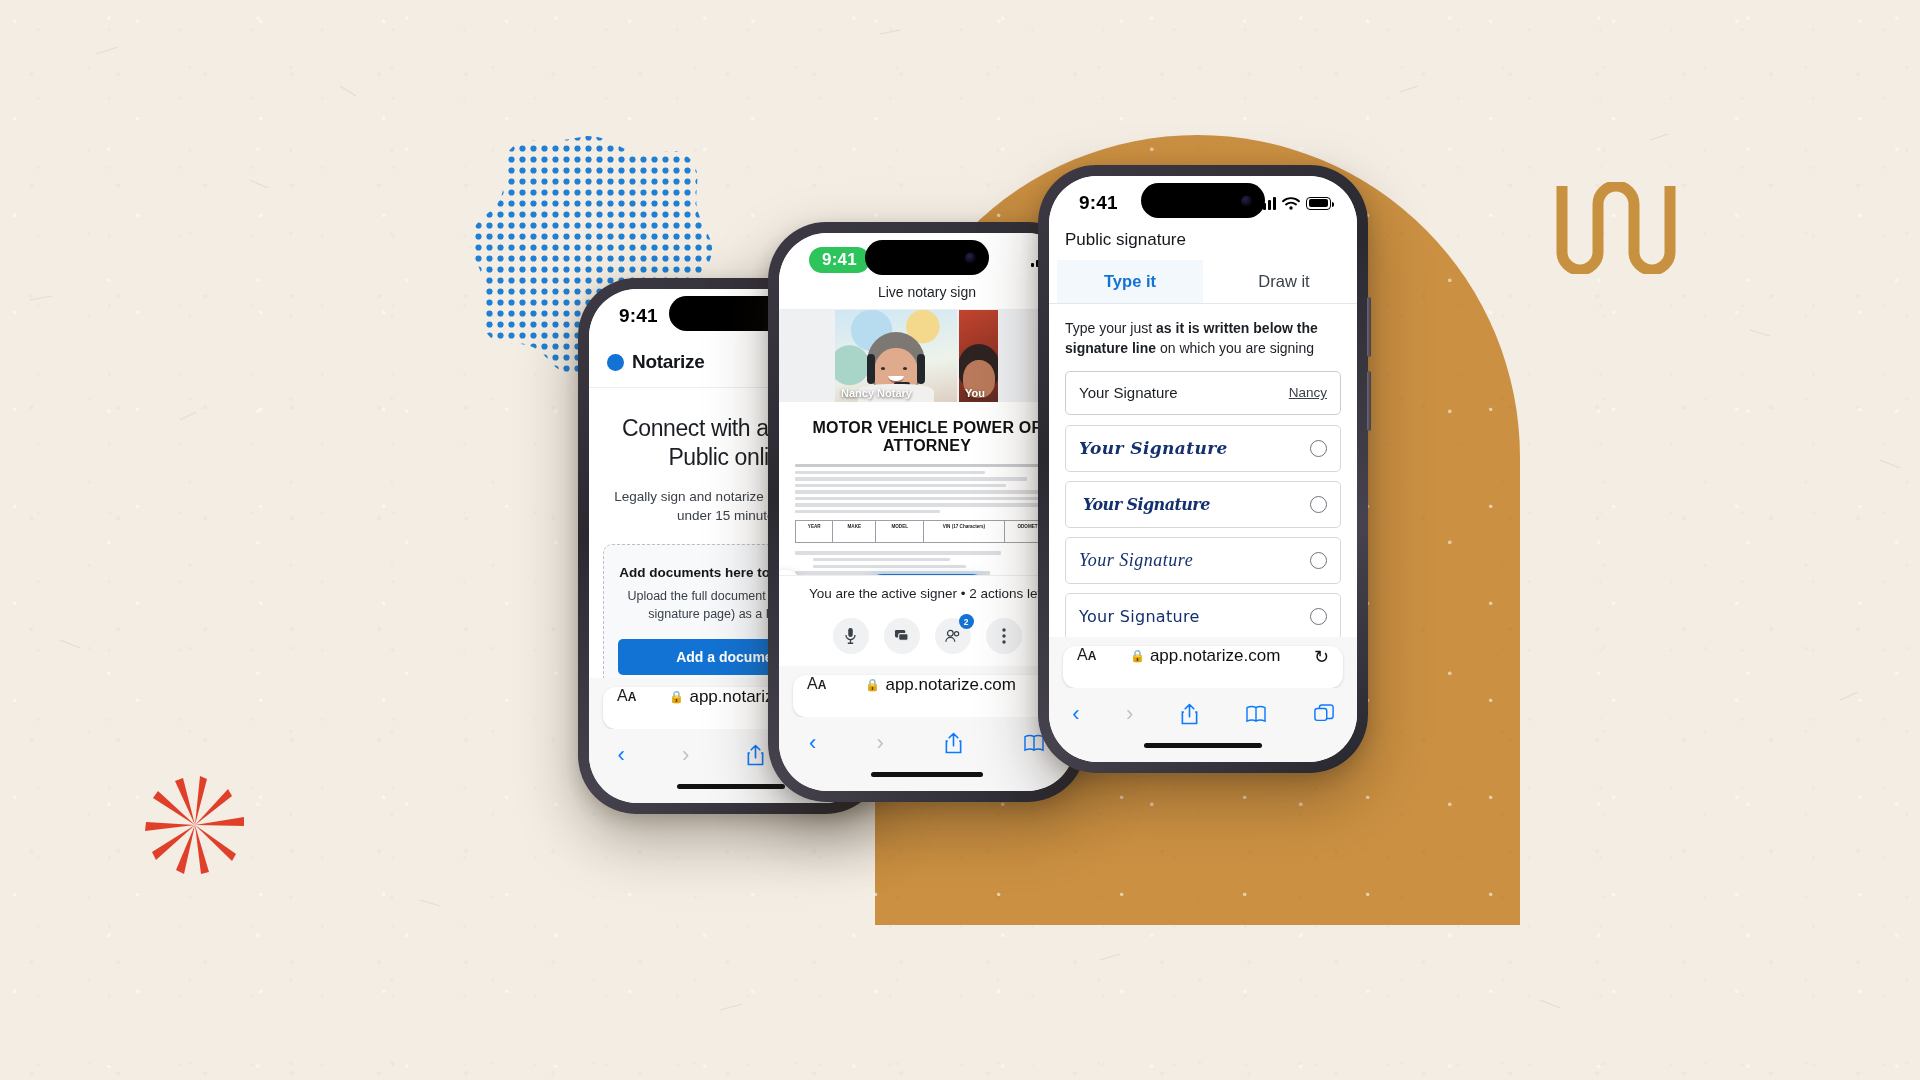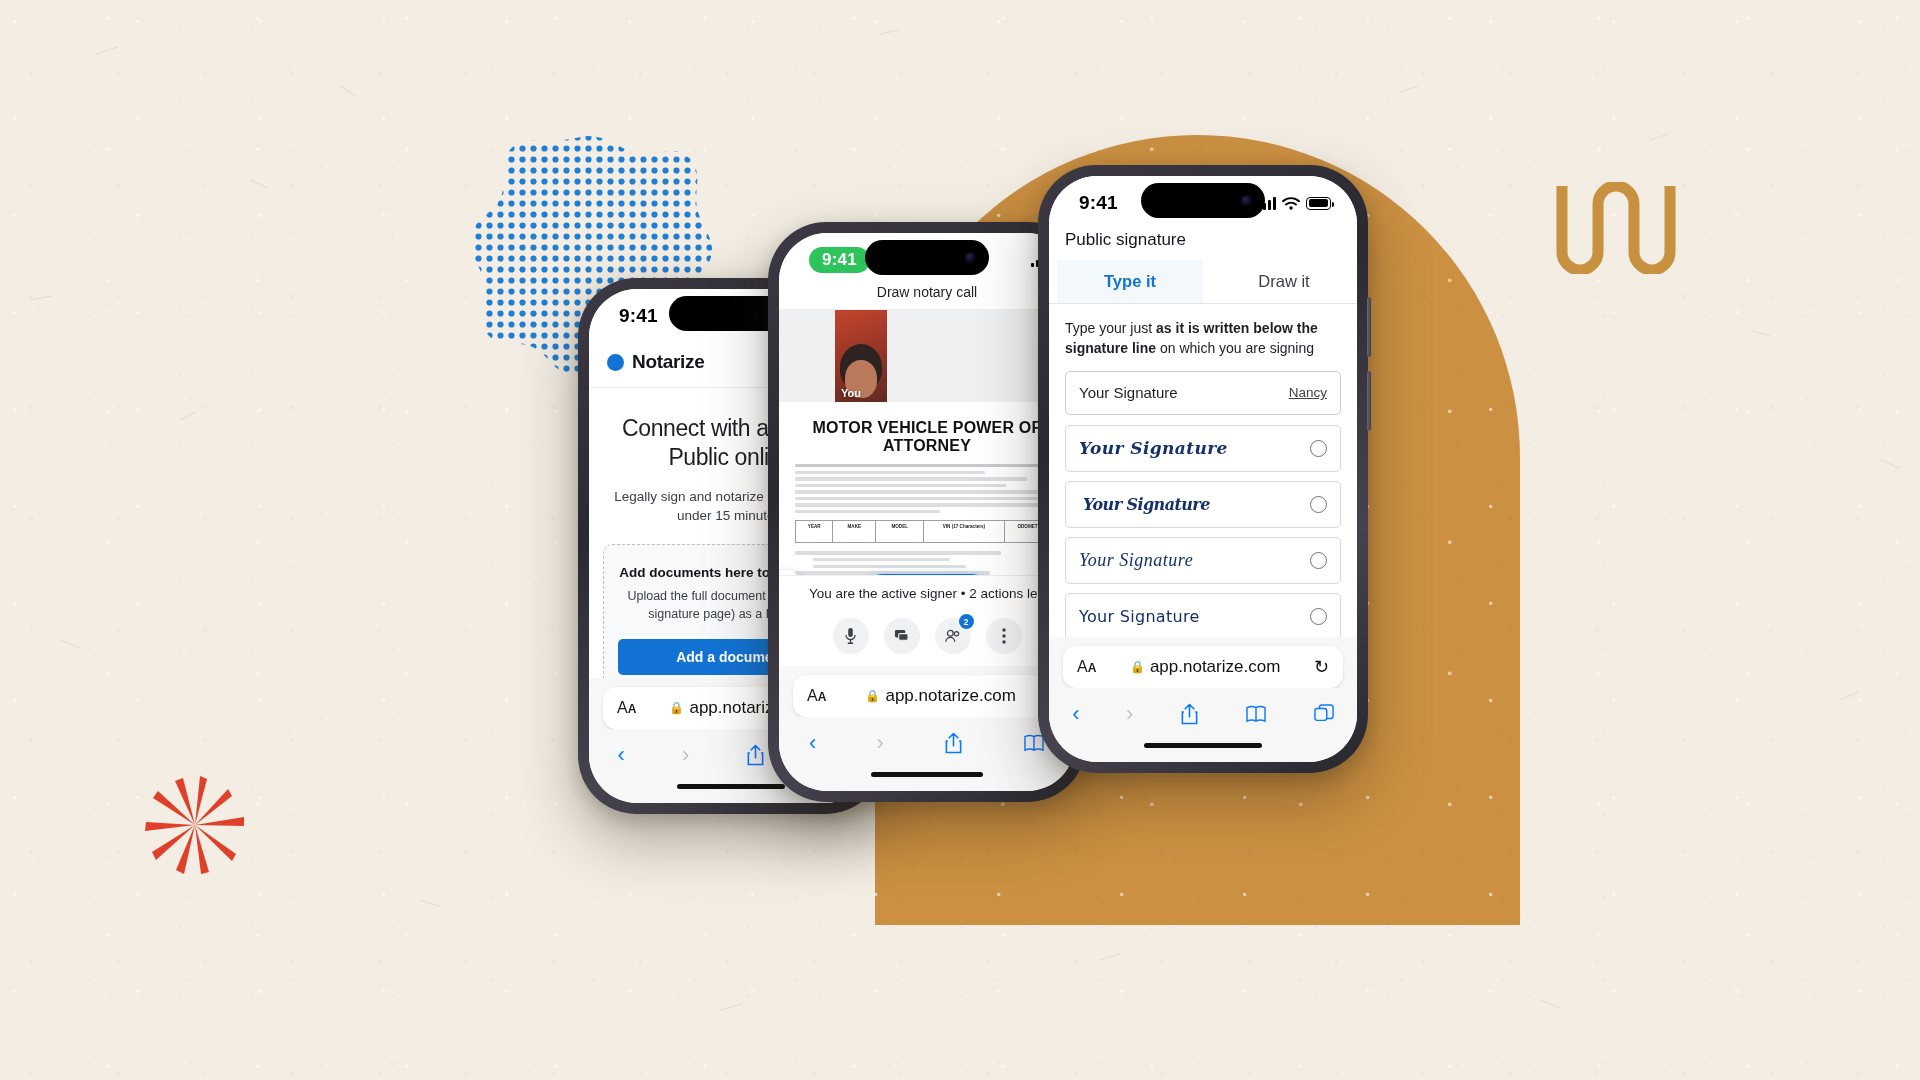--- a/index.html
+++ b/index.html
@@ -95,21 +95,21 @@
   }
   .battery::after{content:"";position:absolute;right:-4px;top:4px;width:2px;height:5px;background:#000;border-radius:0 2px 2px 0;}
   .battery i{display:block;width:100%;height:100%;background:#000;border-radius:2px;}
 
   
   .browser-bar {
     background:#f7f7f8; padding:9px 14px 0; flex:0 0 auto;
   }
   .url-pill {
     background:#fff; border-radius:13px; height:42px; display:flex;
-    align-items:center; padding:0 14px; gap:8px;
+    align-items:flex-start; padding:0 14px; gap:8px;
     box-shadow:0 1px 3px rgba(0,0,0,.14);
   }
   .aa { font-size:16px; color:#1d1d1f; font-weight:400; flex:0 0 auto;}
   .aa b{font-size:12px;}
   .url-text {
     flex:1; text-align:center; font-size:17px; color:#111;
     display:flex; align-items:center; justify-content:center; gap:5px;
   }
   .lock { font-size:12px; }
   .reload { flex:0 0 auto; font-size:18px; color:#111; }
@@ -154,21 +154,21 @@
   
   #phone2 { left:768px; top:222px; width:318px; height:580px; }
   .call-title{text-align:center;font-size:14px;color:#1b1f24;padding:1px 0 9px;background:#fff;border-bottom:1px solid #eceef0;}
   .video-strip{display:flex;gap:2px;background:#eef0f2;height:92px;padding-left:56px;}
   .tile{position:relative;flex:0 0 auto;overflow:hidden;}
   .tile.t1{width:122px;background:
       radial-gradient(circle at 30% 22%,#b7dcf0 0 18%,transparent 19%),
       radial-gradient(circle at 72% 18%,#f4d98c 0 14%,transparent 15%),
       radial-gradient(circle at 12% 60%,#a8d5c8 0 16%,transparent 17%),
       linear-gradient(170deg,#cfe7f4,#eef3ea 60%,#ddcfc2);}
-  .tile.t2{width:52px;background:linear-gradient(160deg,#c2452f,#8e3224 60%,#5d2b22);}
+  .tile.t2{width:39px;background:linear-gradient(160deg,#c2452f,#8e3224 60%,#5d2b22);}
   .f-hair{position:absolute;left:50%;transform:translateX(-50%);bottom:10px;width:58px;height:60px;border-radius:50% 50% 42% 42%;background:#7d7874;}
   .f-skin{position:absolute;left:50%;transform:translateX(-50%);bottom:4px;width:44px;height:50px;border-radius:48% 48% 45% 45%;background:#e0ab8c;}
   .f-body{position:absolute;left:50%;transform:translateX(-50%);bottom:0;width:76px;height:18px;border-radius:40% 40% 0 0;background:#f2f0ee;}
   .f-eye{position:absolute;width:4px;height:3px;border-radius:50%;background:#3b2a21;bottom:32px;}
   .f-smile{position:absolute;left:50%;transform:translateX(-50%);bottom:19px;width:16px;height:7px;border-radius:0 0 10px 10px;background:#fff;border-bottom:2px solid #b06a5c;}
   .f-hs{position:absolute;bottom:18px;width:8px;height:30px;border-radius:6px;background:#23272b;}
   .f-mic{position:absolute;bottom:16px;left:50%;transform:translateX(-2px);width:16px;height:4px;border-radius:3px;background:#23272b;}
   .tile-name{position:absolute;left:0;bottom:3px;width:100%;padding:0 6px;color:#fff;font-size:11px;font-weight:700;text-shadow:0 1px 3px rgba(0,0,0,.6);}
   .doc{background:#fff;padding:10px 16px 0;position:relative;}
   .doc-h{text-align:center;font-size:16px;font-weight:700;letter-spacing:.2px;color:#111;margin:7px 0 9px;}
@@ -338,23 +338,35 @@
             <span class="bars">
                 <i></i>
                 <i></i>
                 <i></i>
                 <i></i>
               </span>
           </span>
         </div>
 
         <div class="page">
-          <div class="call-title">Draw notary call</div>
+          <div class="call-title">Live notary sign</div>
 
           <div class="video-strip">
+            <div class="tile t1">
+              <div class="f-hair"></div>
+              <div class="f-skin"></div>
+              <div class="f-eye" style="left:46px;"></div>
+              <div class="f-eye" style="left:68px;"></div>
+              <div class="f-smile"></div>
+              <div class="f-hs" style="left:32px;"></div>
+              <div class="f-hs" style="right:32px;"></div>
+              <div class="f-mic"></div>
+              <div class="f-body"></div>
+              <div class="tile-name">Nancy Notary</div>
+            </div>
             <div class="tile t2">
               <div class="f-hair" style="bottom:12px;width:42px;height:46px;background:#2e2320;"></div>
               <div class="f-skin" style="width:32px;height:38px;background:#b9795a;"></div>
               <div class="tile-name">You</div>
             </div>
           </div>
 
           <div class="doc">
             <div class="doc-h">MOTOR VEHICLE POWER OF ATTORNEY</div>
             <div class="doc-line" style="width:96%"></div>

